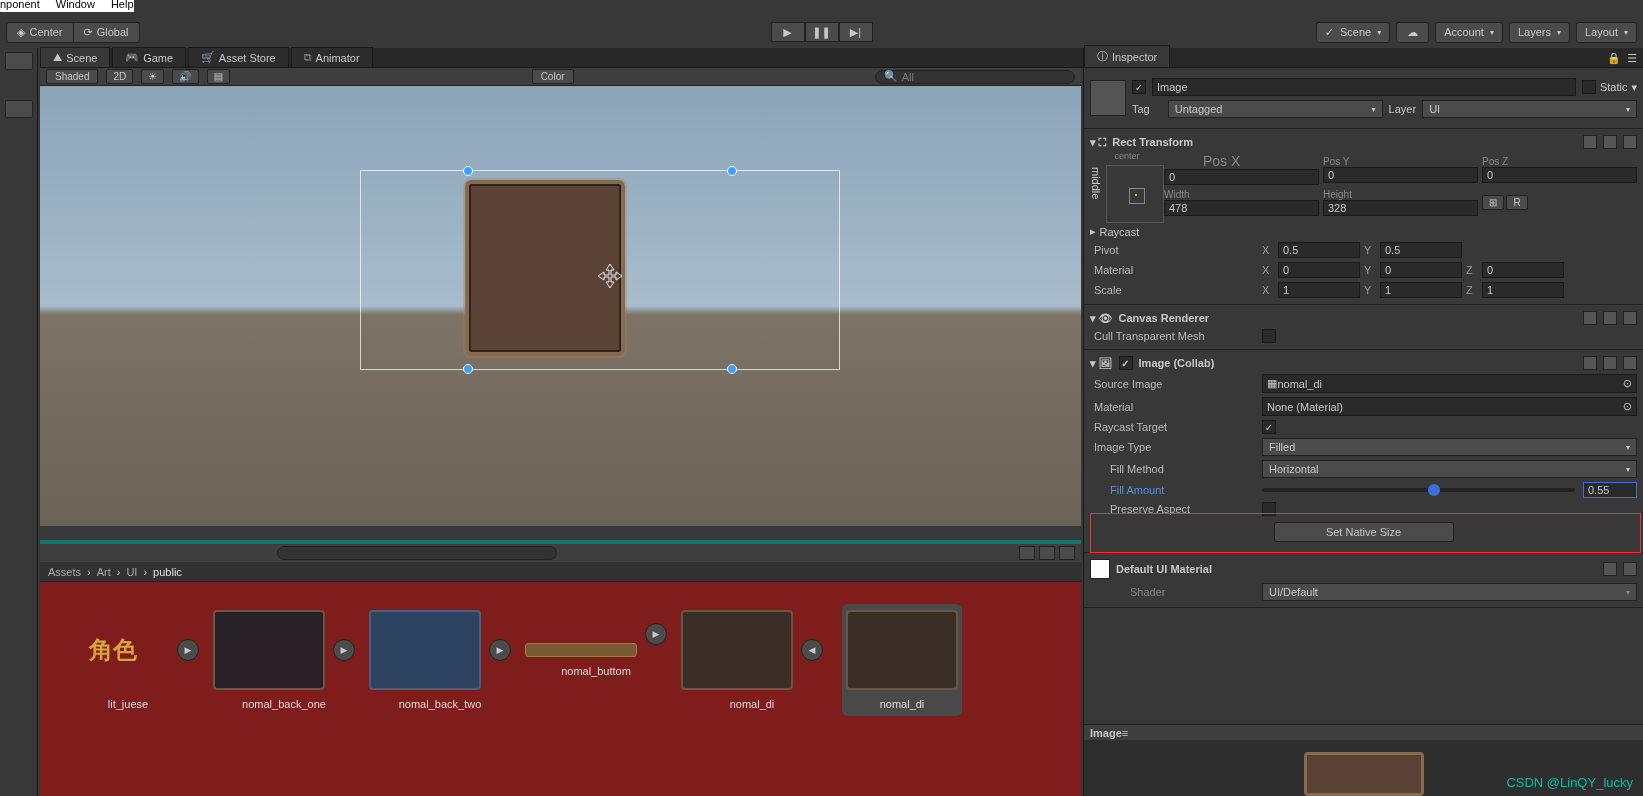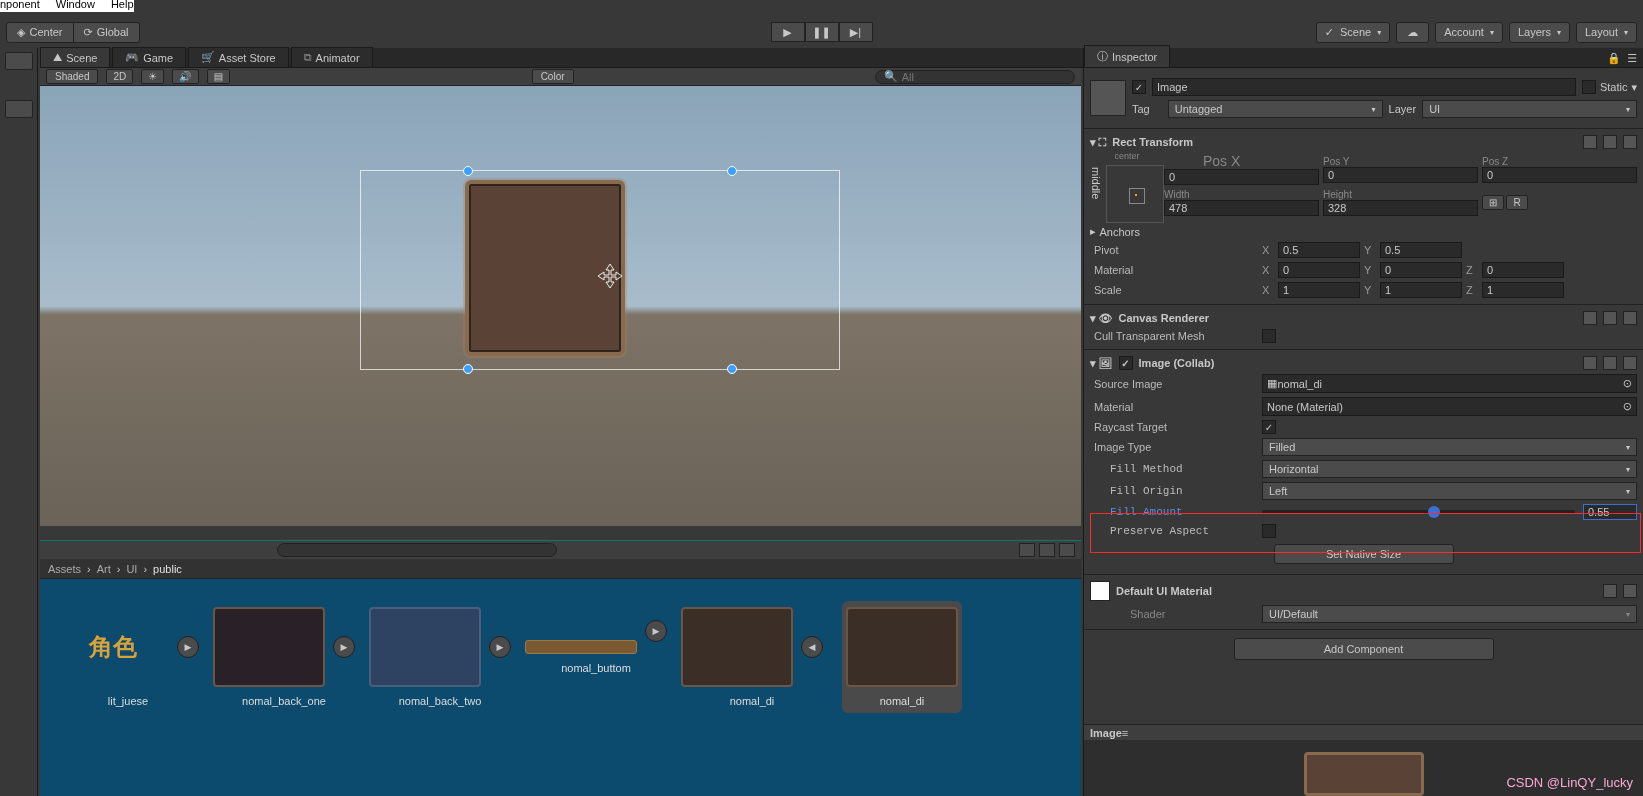--- a/index.html
+++ b/index.html
@@ -34,54 +34,54 @@
 .insp-tab { height: 20px; background: #282828; display: flex; align-items: flex-end; border-bottom: 1px solid #1a1a1a; }
 .insp-tab .tab { background: #383838; }
 .insp-head { padding: 6px; border-bottom: 1px solid #222; }
 .insp-row { display: flex; align-items: center; gap: 6px; padding: 2px 0; }
 .insp-cube { width: 36px; height: 36px; background: #555; border: 1px solid #222; display: inline-block; }
 .insp-input { background: #2a2a2a; border: 1px solid #1a1a1a; padding: 2px 4px; color: #c8c8c8; flex: 1; }
 .comp { border-bottom: 1px solid #222; padding: 4px 6px; }
 .comp-head { display: flex; align-items: center; gap: 6px; font-weight: bold; padding: 2px 0; cursor: pointer; }
 .prop-row { display: flex; align-items: center; padding: 2px 0; gap: 4px; }
 .prop-label { width: 168px; color: #bbb; padding-left: 4px; }
-.prop-label.indent { padding-left: 20px; font-family: Liberation Mono, monospace; }
+.prop-label.indent { padding-left: 20px; }
 .num-input { width: 82px; background: #2a2a2a; border: 1px solid #1a1a1a; padding: 1px 4px; }
 .axis { width: 12px; color: #999; }
 .objfield { flex: 1; background: #2a2a2a; border: 1px solid #1a1a1a; padding: 2px 4px; display: flex; align-items: center; }
 .colorfield { flex: 1; height: 16px; background: #fff; border: 1px solid #1a1a1a; }
 .checkbox { width: 14px; height: 14px; background: #2a2a2a; border: 1px solid #1a1a1a; display: inline-flex; align-items: center; justify-content: center; font-size: 10px; color: #c8c8c8; }
 .dropdown { flex: 1; background: #4b4b4b; border: 1px solid #222; padding: 2px 6px; display: flex; justify-content: space-between; align-items: center; cursor: pointer; }
 .dropdown::after { content: "▾"; font-size: 8px; }
 .highlight-red { position: absolute; border: 1.5px solid #ff2a2a; pointer-events: none; }
 .slider { flex: 1; display: flex; align-items: center; }
 .slider-track { flex: 1; height: 4px; background: #222; position: relative; border-radius: 2px; }
 .slider-thumb { position: absolute; top: -4px; width: 12px; height: 12px; background: #3a6fd8; border-radius: 50%; }
 .slider-val { width: 54px; background: #2a2a2a; border: 1px solid #3a6fd8; padding: 1px 4px; margin-left: 4px; color: #c8c8c8; }
 .btn-wide { display: block; width: 180px; margin: 4px auto 6px; text-align: center; padding: 3px 0; background: #4b4b4b; border: 1px solid #222; border-radius: 3px; cursor: pointer; }
 .addcomp { width: 260px; margin: 8px auto; text-align: center; padding: 4px; background: #4b4b4b; border: 1px solid #222; border-radius: 3px; cursor: pointer; }
-.bottom-panel { position: absolute; left: 40px; top: 540px; right: 562px; bottom: 0; background: #0c4a6e; border-top: 1px solid #0f766e; }
+.bottom-panel { position: absolute; left: 40px; top: 540px; right: 562px; bottom: 0; background: #7f1d1d; border-top: 4px solid #0f766e; }
 .bp-top { height: 18px; background: #3e3e3e; display: flex; align-items: center; padding: 0 6px; }
 .bp-search { margin: 0 auto; width: 280px; height: 14px; background: #333; border: 1px solid #222; border-radius: 8px; }
 .bp-icons { margin-left: auto; display: flex; gap: 4px; }
 .bp-icons span { width: 16px; height: 14px; background: #4b4b4b; border: 1px solid #222; }
 .breadcrumb { height: 20px; display: flex; align-items: center; gap: 6px; padding: 0 8px; border-bottom: 1px solid #222; background: #323232; }
 .breadcrumb span { color: #aaa; }
 .breadcrumb b { color: #e0e0e0; font-weight: normal; }
 .assets { display: flex; gap: 36px; padding: 28px 28px; align-items: flex-start; }
 .asset { display: flex; flex-direction: column; align-items: center; gap: 8px; width: 120px; }
 .thumb { width: 112px; height: 80px; background: #3b2e27; border: 2px solid #6b5645; border-radius: 4px; position: relative; }
 .thumb.text { background: none; border: none; font-size: 24px; color: #d9a23a; font-weight: bold; display: flex; align-items: center; justify-content: center; }
 .thumb.blue { background: #2d4361; border-color: #4a5f7d; }
 .thumb.bar { height: 14px; background: #7a5a32; border: 1px solid #a07842; border-radius: 3px; margin-top: 33px; }
 .playbtn { width: 22px; height: 22px; border-radius: 50%; background: #4b4b4b; border: 1px solid #222; display: flex; align-items: center; justify-content: center; font-size: 9px; }
 .asset-pair { display: flex; align-items: center; gap: 8px; }
 .asset-label { font-size: 11px; color: #ddd; }
 .preview-bar { height: 16px; background: #3e3e3e; border-top: 1px solid #222; display: flex; align-items: center; padding: 0 6px; cursor: pointer; }
-.watermark { position: absolute; right: 10px; bottom: 6px; color: #f9a8d4; font-size: 13px; }
+.watermark { position: absolute; right: 10px; bottom: 6px; color: #14b8a6; font-size: 13px; }
 svg { display: block; }
 .anchor-box { width: 58px; height: 58px; border: 1px solid #555; margin: 4px 0 0 4px; position: relative; }
 .anchor-box::before { content:""; position:absolute; left:22px; top:22px; width:14px; height:14px; border:1px solid #888;}
 .anchor-box::after { content:""; position:absolute; left:28px; top:28px; width:2px; height:2px; background:#d9a23a;}
 .rt-side { display:flex; flex-direction:column; font-size:9px; color:#888; align-items:center; padding-top:6px;}
 .gear-row { display:flex; gap:6px; margin-left:auto;}
 .gear-row span{width:14px;height:14px;background:#555;border:1px solid #222;}
 .static-area{margin-left:auto;display:flex;align-items:center;gap:4px;}
 .fillamount-label { color:#5a8fe0; }
 </style>
@@ -275,21 +275,21 @@
         <div class="prop-row">
           <div style="flex:1;"><div style="color:#888;font-size:10px;">Width</div><input class="num-input" style="width: 100%;" value="478"></div>
           <div style="flex:1;"><div style="color:#888;font-size:10px;">Height</div><input class="num-input" style="width: 100%;" value="328"></div>
           <div style="flex:1;display:flex;gap:2px;align-items:flex-end;">
               <div class="st-btn">⊞</div>
               <div class="st-btn">R</div>
             </div>
         </div>
       </div>
     </div>
-    <div class="prop-row">▸ <span>Anchors</span></div>
+    <div class="prop-row">▸ <span>Raycast</span></div>
     <div class="prop-row">
         <div class="prop-label">Pivot</div>
       <span class="axis">X</span>
         <input class="num-input" value="0.5" style="">
       <span class="axis">Y</span>
         <input class="num-input" value="0.5" style="">
     </div>
     <div class="prop-row">
         <div class="prop-label">Material</div>
       <span class="axis">X</span>
@@ -353,26 +353,20 @@
           <span>Filled</span>
         </div>
       </div>
     <div class="prop-row">
         <div class="prop-label indent">Fill Method</div>
         <div class="dropdown">
           <span>Horizontal</span>
         </div>
       </div>
     <div class="prop-row">
-        <div class="prop-label indent">Fill Origin</div>
-        <div class="dropdown">
-          <span>Left</span>
-        </div>
-      </div>
-    <div class="prop-row">
         <div class="prop-label indent fillamount-label">Fill Amount</div>
       <div class="slider">
           <div class="slider-track">
             <div class="slider-thumb" style="left:53%;"></div>
           </div>
         </div>
       <input class="slider-val" value="0.55" style="">
       </div>
     <div class="prop-row">
         <div class="prop-label indent">Preserve Aspect</div>
@@ -392,21 +386,20 @@
         </div>
     </div>
     <div class="prop-row">
         <div class="prop-label" style="padding-left:40px;color:#888;">Shader</div>
       <div class="dropdown" style="color:#888;">
           <span>UI/Default</span>
         </div>
       </div>
   </div>
 
-  <div class="addcomp">Add Component</div>
 
   <div style="margin-top:auto;">
     <div class="preview-bar"><b>Image</b> ≡</div>
     <div style="height:56px;background:#2e2e2e;display:flex;align-items:flex-end;justify-content:center;overflow:hidden;">
       <div style="width:120px;height:44px;background:#5a4336;border:3px solid #886a4f;border-radius:4px;"></div>
     </div>
   </div>
 </div>
 
 <div class="watermark">CSDN @LinQY_lucky</div>

